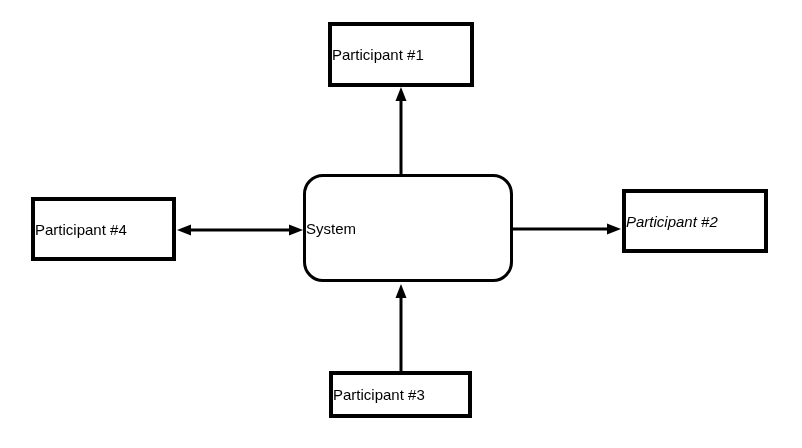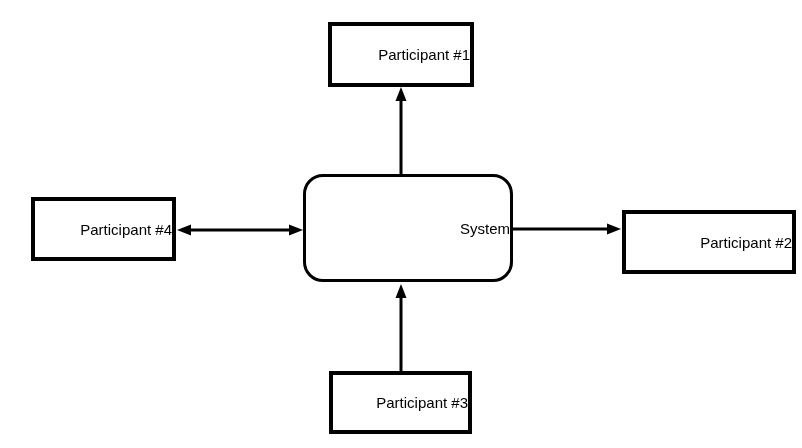--- a/index.html
+++ b/index.html
@@ -30,35 +30,35 @@
     fill: #000000;
     stroke: none;
   }
   .box {
     position: absolute;
     box-sizing: border-box;
     background: #ffffff;
     color: #000000;
     display: flex;
     align-items: center;
-    justify-content: flex-end;
+    justify-content: flex-start;
     font-size: 15px;
     line-height: 1;
     text-align: center;
   }
   .rect {
     border: 4px solid #000000;
   }
   .rounded {
     border: 3px solid #000000;
     border-radius: 20px;
   }
   .p1 { left: 328px; top: 22px;  width: 146px; height: 65px; }
-  .p2 { left: 622px; top: 210px; width: 174px; height: 64px; }
-  .p3 { left: 329px; top: 371px; width: 143px; height: 63px; }
+  .p2 { left: 622px; top: 189px; width: 146px; height: 64px; font-style: italic; }
+  .p3 { left: 329px; top: 371px; width: 143px; height: 47px; }
   .p4 { left: 31px;  top: 197px; width: 145px; height: 64px; }
   .system { left: 303px; top: 174px; width: 210px; height: 108px; }
 </style>
 </head>
 <body>
 
 <div class="canvas">
 
   <svg class="connectors" width="802" height="448" viewBox="0 0 802 448" xmlns="http://www.w3.org/2000/svg">
 

